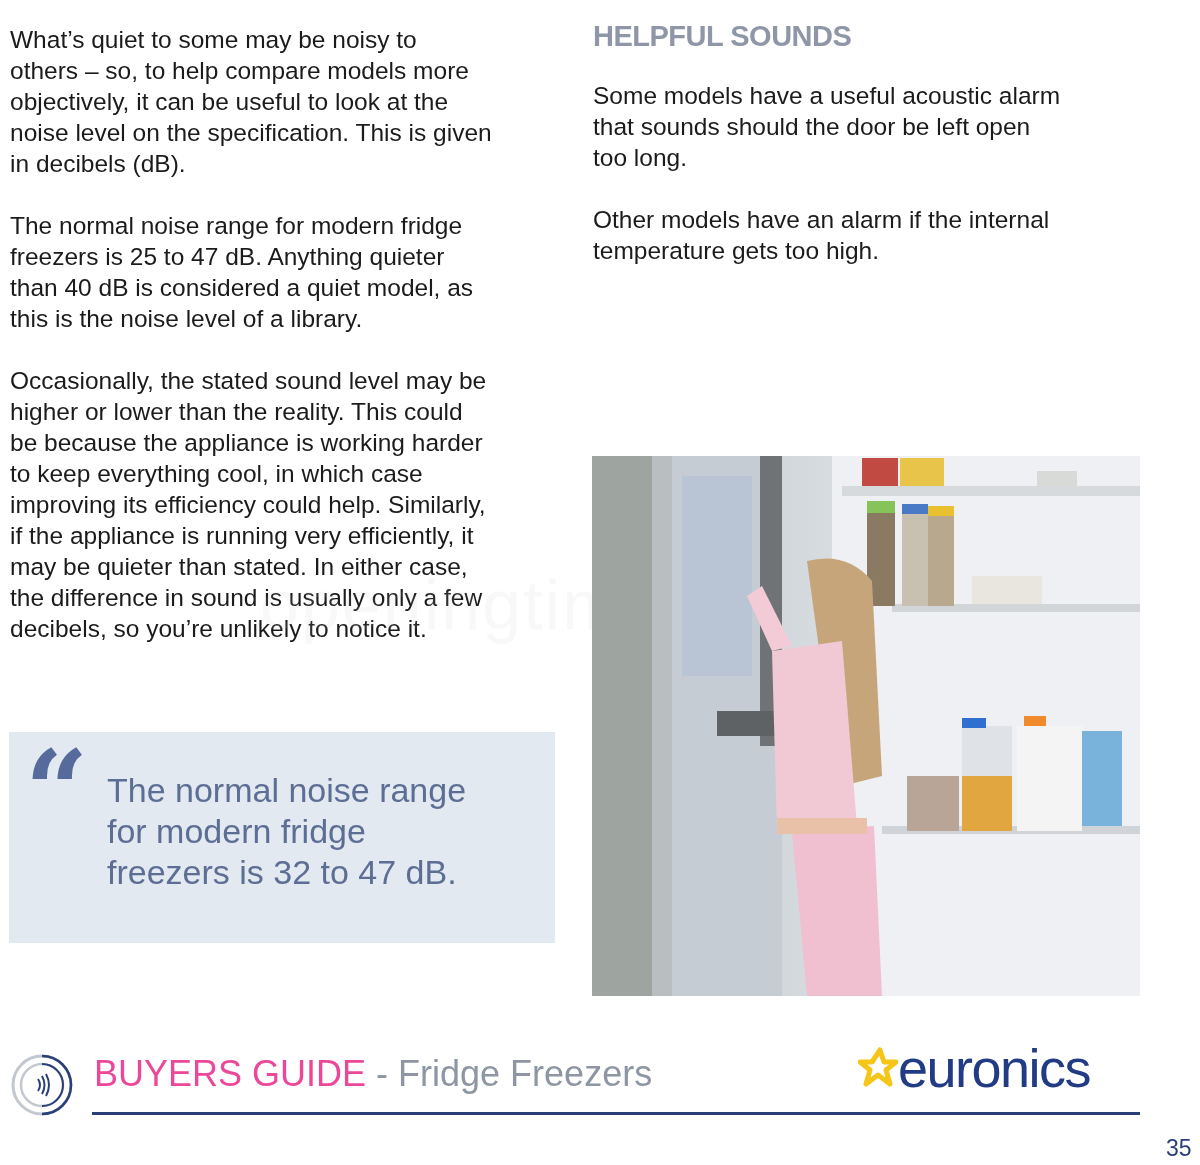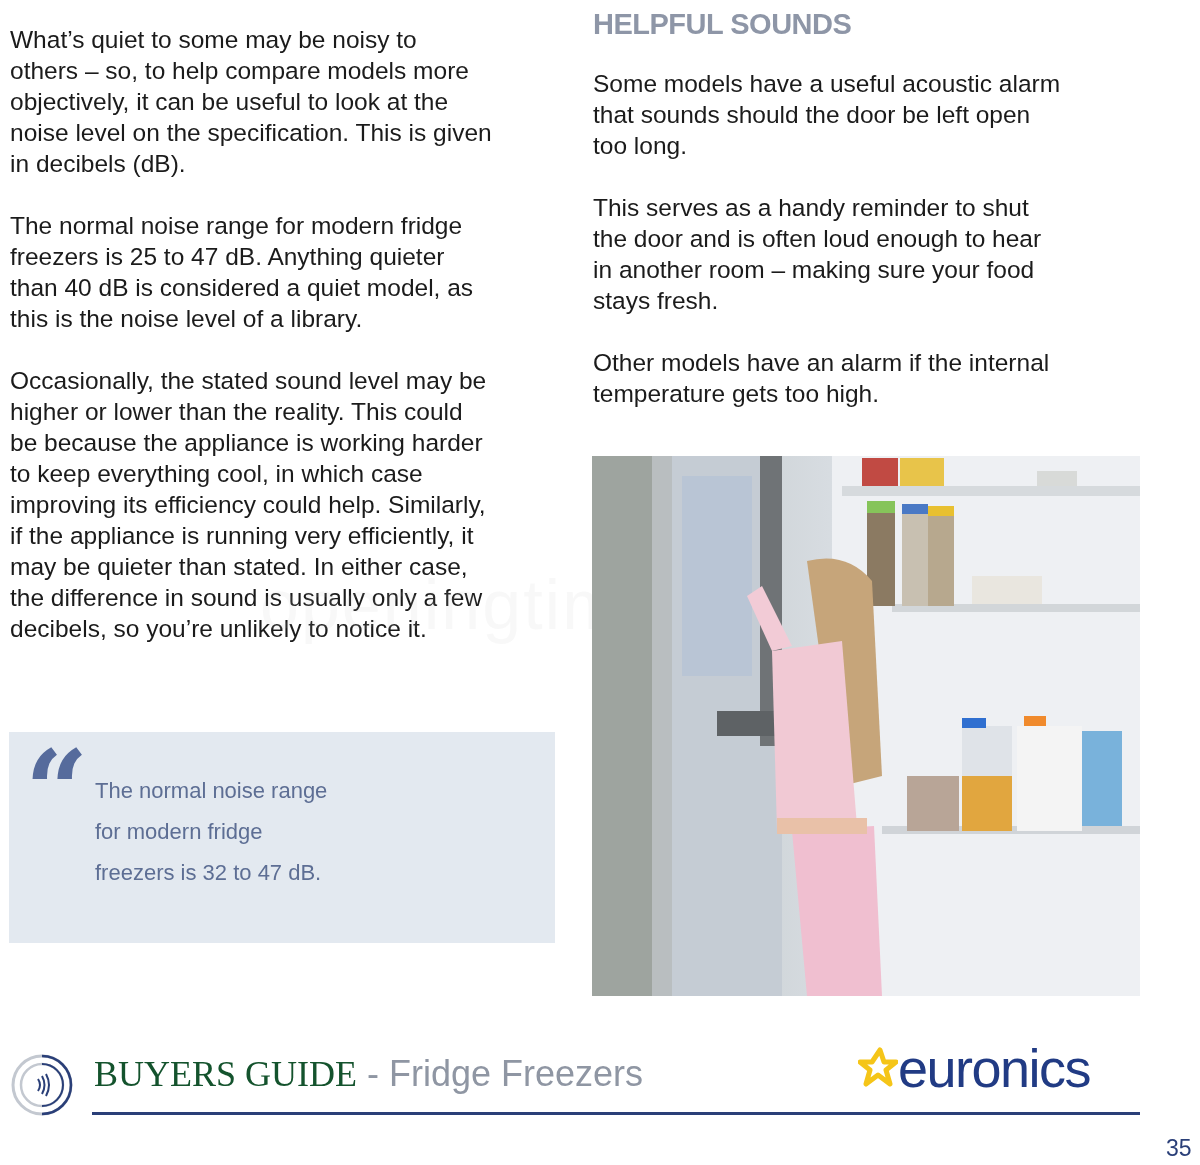--- a/index.html
+++ b/index.html
@@ -1,55 +1,55 @@
 <!DOCTYPE html>
 <html><head>
 <meta charset="utf-8">
 <style>
   html, body { margin: 0; padding: 0; }
   body {
     width: 1200px; height: 1165px; background: #ffffff; position: relative; overflow: hidden;
     font-family: "Liberation Sans", "DejaVu Sans", sans-serif; color: #1a1a1a;
   }
   .col-left { position: absolute; left: 10px; top: 0; width: 560px; }
-  .col-right { position: absolute; left: 593px; top: 0; width: 560px; }
+  .col-right { position: absolute; left: 593px; top: 12px; width: 560px; }
   .heading {
     margin: 0; padding-top: 4px; font-size: 29px; font-weight: bold; color: #8e96a7;
     letter-spacing: -0.5px; height: 40px; line-height: 40px;
   }
   .para {
     margin: 0; font-size: 24.5px; line-height: 31px; color: #1b1b1b; white-space: pre-line;
   }
   .para + .para { margin-top: 31px; }
   .body-block { margin-top: 24px; }
 
   .quote-box {
     position: absolute; left: 9px; top: 732px; width: 546px; height: 211px; background: #e3e9f0;
   }
   .quote-mark {
     position: absolute; left: 16px; top: 4px; font-size: 110px; line-height: 110px;
     font-family: "DejaVu Serif", serif; font-weight: bold; color: #566b9c;
   }
   .quote-text {
-    position: absolute; left: 86px; top: 38px; width: 440px; font-size: 22px; line-height: 41px;
+    position: absolute; left: 98px; top: 38px; width: 440px; font-size: 34px; line-height: 41px;
     color: #5d6e94; white-space: pre-line;
   }
 
   .photo {
     position: absolute; left: 592px; top: 456px; width: 548px; height: 540px; overflow: hidden;
     background: linear-gradient(90deg, #9aa09b 0%, #b6bcbb 8%, #c9cfd2 20%, #d8dde2 45%, #e6e9ee 60%, #eef0f4 100%);
   }
 
   .footer-icon {
     position: absolute; left: 10px; top: 1053px; width: 64px; height: 64px;
   }
   .footer-title {
     position: absolute; left: 94px; top: 1052px; font-size: 36px; line-height: 44px; white-space: nowrap;
   }
-  .footer-title .strong { color: #14532d; font-family: Liberation Serif, serif; }
+  .footer-title .strong { color: #ec4899; }
   .footer-title .light { color: #8f96a3; }
   .footer-rule {
     position: absolute; left: 92px; top: 1112px; width: 1048px; height: 3px; background: #2a3f78;
   }
   .logo {
     position: absolute; left: 858px; top: 1040px; height: 56px; display: flex; align-items: center;
   }
   .logo-text {
     font-size: 54px; font-weight: normal; color: #213b84; letter-spacing: -1.5px; line-height: 56px;
   }
@@ -90,24 +90,20 @@
 decibels, so you’re unlikely to notice it.</p>
   </div>
 </div>
 
 <div class="col-right">
   <h2 class="heading">HELPFUL SOUNDS</h2>
   <div class="body-block">
     <p class="para">Some models have a useful acoustic alarm
 that sounds should the door be left open
 too long.</p>
-    <p class="para">This serves as a handy reminder to shut
-the door and is often loud enough to hear
-in another room – making sure your food
-stays fresh.</p>
     <p class="para">Other models have an alarm if the internal
 temperature gets too high.</p>
   </div>
 </div>
 
 <div class="watermark">openingtimes</div>
 
 <div class="quote-box">
   <div class="quote-mark">“</div>
   <div class="quote-text">The normal noise range

